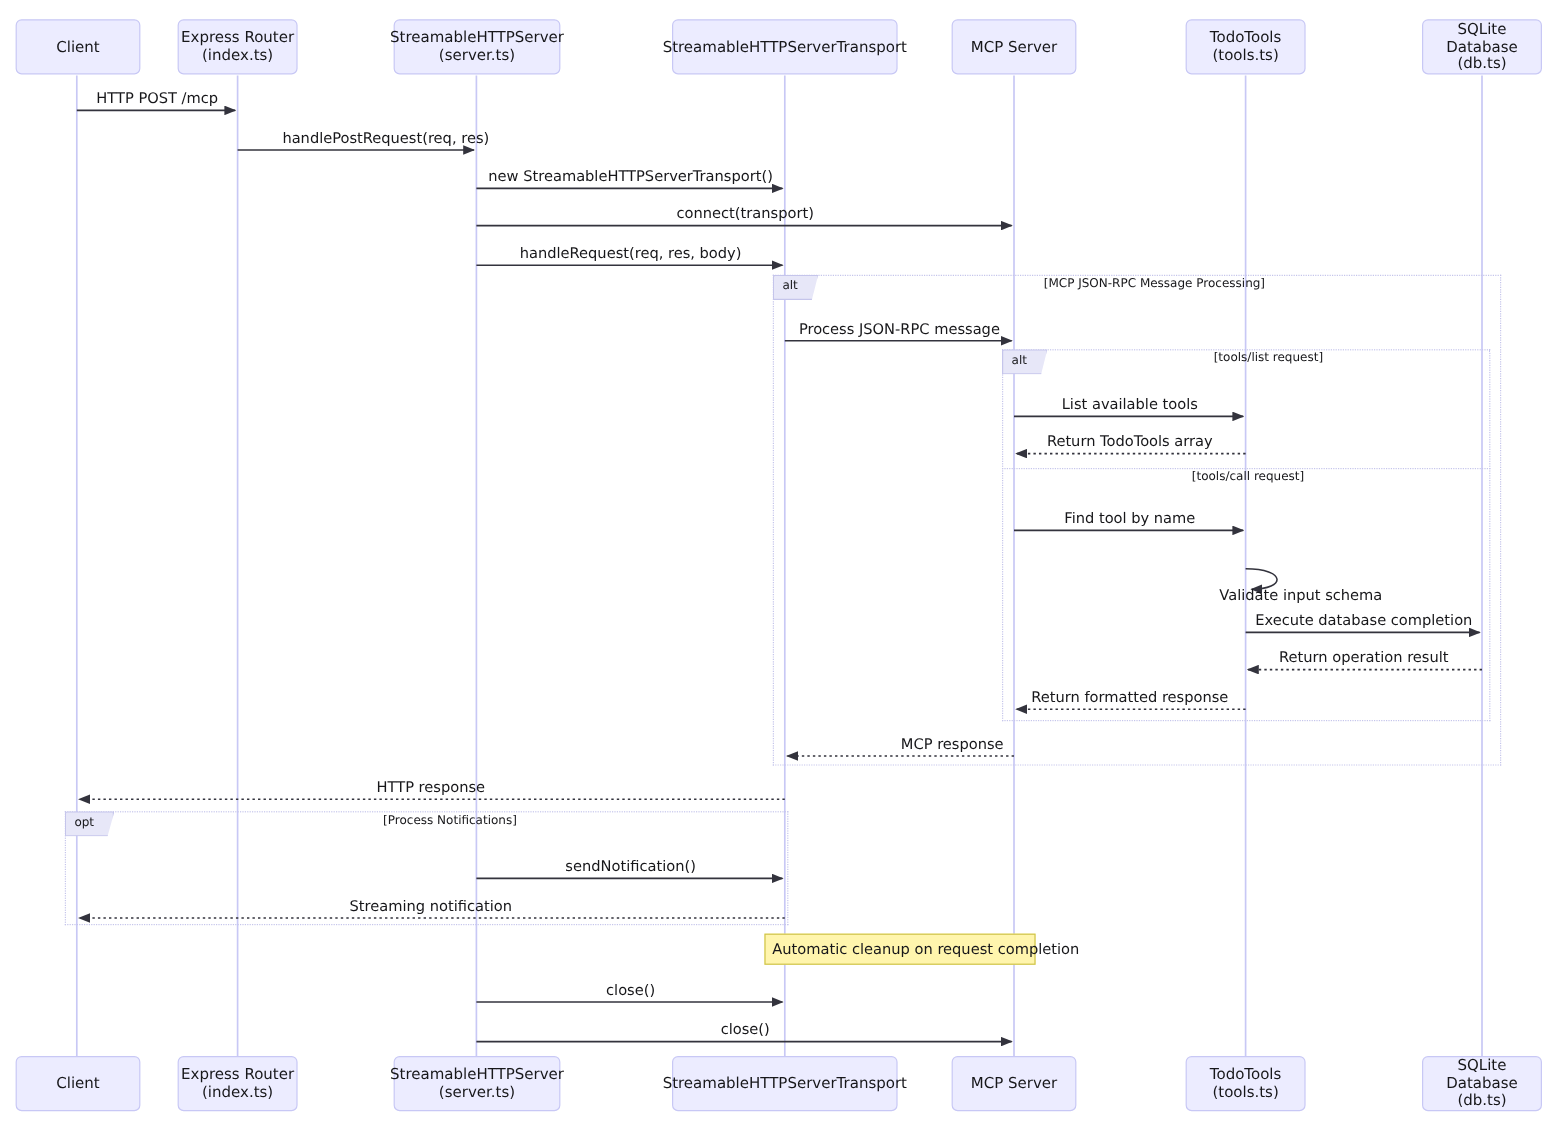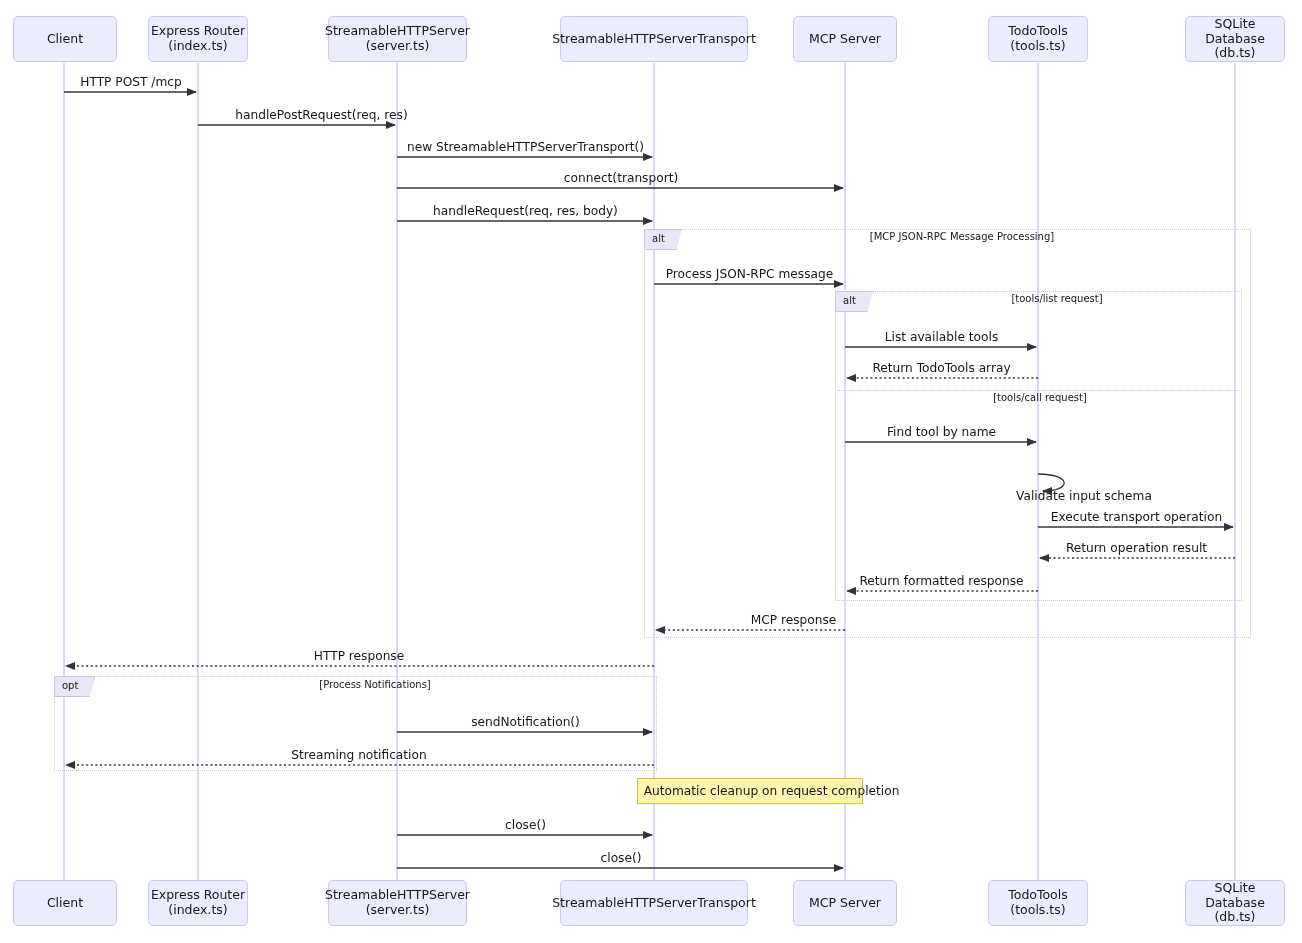--- a/index.html
+++ b/index.html
@@ -188,21 +188,21 @@
       <div class="msg-label" style="left: 131px; top: 75px;">HTTP POST /mcp</div>
       <div class="msg-label" style="left: 297.5px; top: 108px; margin-left: 24px;">handlePostRequest(req, res)</div>
       <div class="msg-label" style="left: 525.5px; top: 140px;">new StreamableHTTPServerTransport()</div>
       <div class="msg-label" style="left: 621px; top: 171px;">connect(transport)</div>
       <div class="msg-label" style="left: 525.5px; top: 204px;">handleRequest(req, res, body)</div>
       <div class="msg-label" style="left: 749.5px; top: 267px;">Process JSON-RPC message</div>
       <div class="msg-label" style="left: 941.5px; top: 330px;">List available tools</div>
       <div class="msg-label" style="left: 941.5px; top: 361px;">Return TodoTools array</div>
       <div class="msg-label" style="left: 941.5px; top: 425px;">Find tool by name</div>
       <div class="msg-label" style="left: 1084px; top: 457px; margin-top: 32px;">Validate input schema</div>
-      <div class="msg-label" style="left: 1136.5px; top: 510px;">Execute transport operation</div>
+      <div class="msg-label" style="left: 1136.5px; top: 510px;">Execute database completion</div>
       <div class="msg-label" style="left: 1136.5px; top: 541px;">Return operation result</div>
       <div class="msg-label" style="left: 941.5px; top: 574px;">Return formatted response</div>
       <div class="msg-label" style="left: 749.5px; top: 613px; margin-left: 44px;">MCP response</div>
       <div class="msg-label" style="left: 359px; top: 649px;">HTTP response</div>
       <div class="msg-label" style="left: 525.5px; top: 715px;">sendNotification()</div>
       <div class="msg-label" style="left: 359px; top: 748px;">Streaming notification</div>
       <div class="msg-label" style="left: 525.5px; top: 818px;">close()</div>
       <div class="msg-label" style="left: 621px; top: 851px;">close()</div>
     </div>
   <div id="notes-layer">

